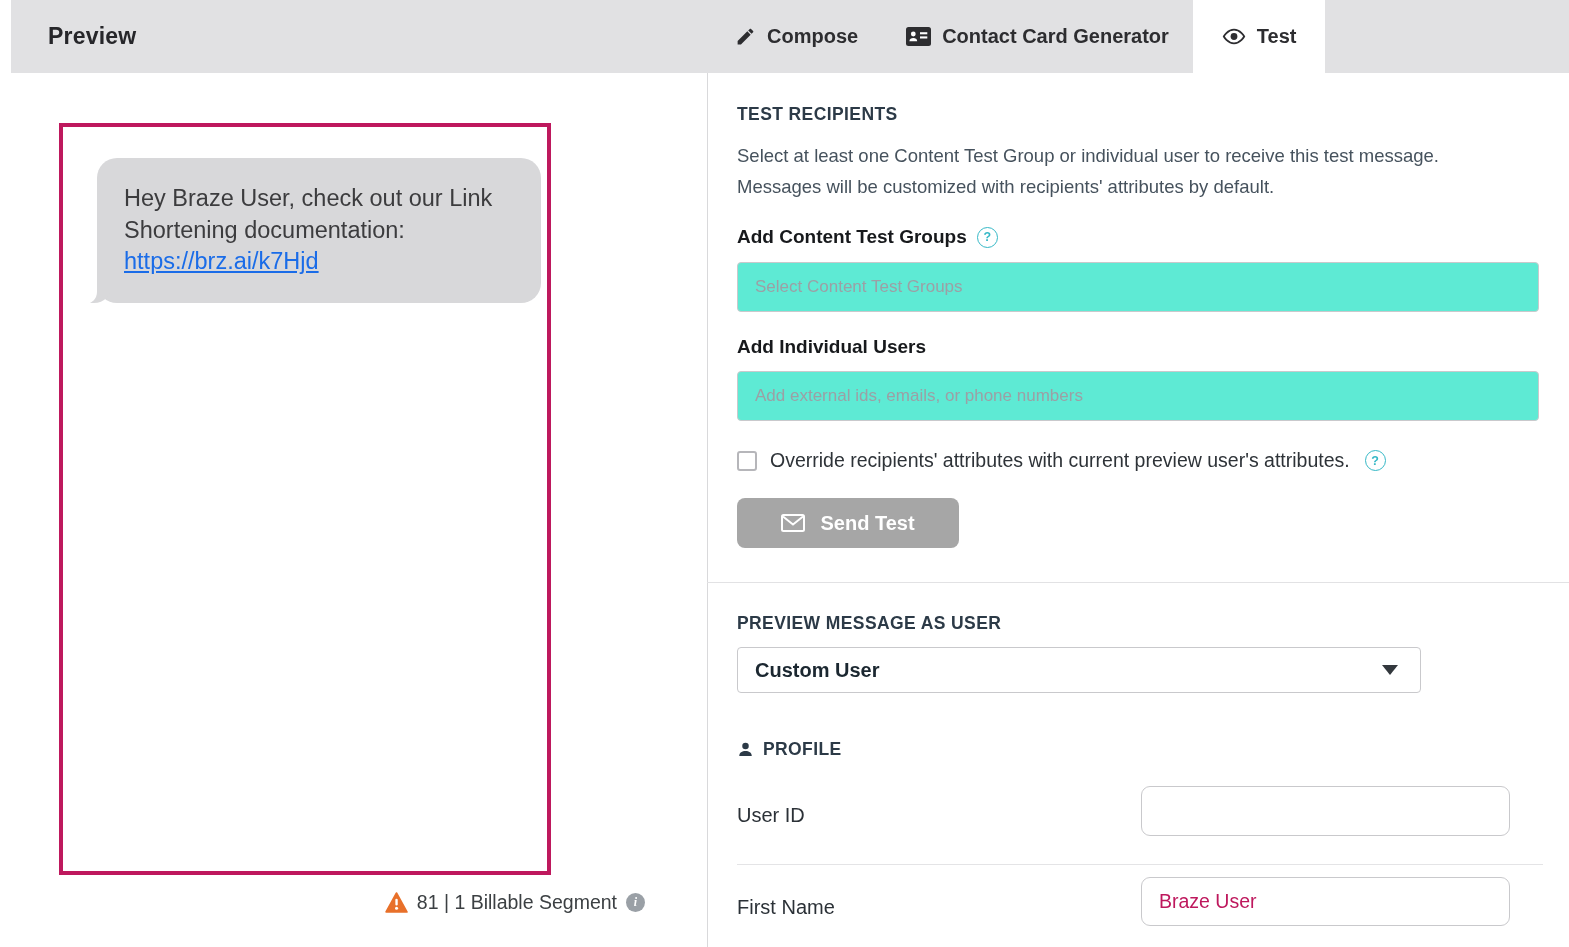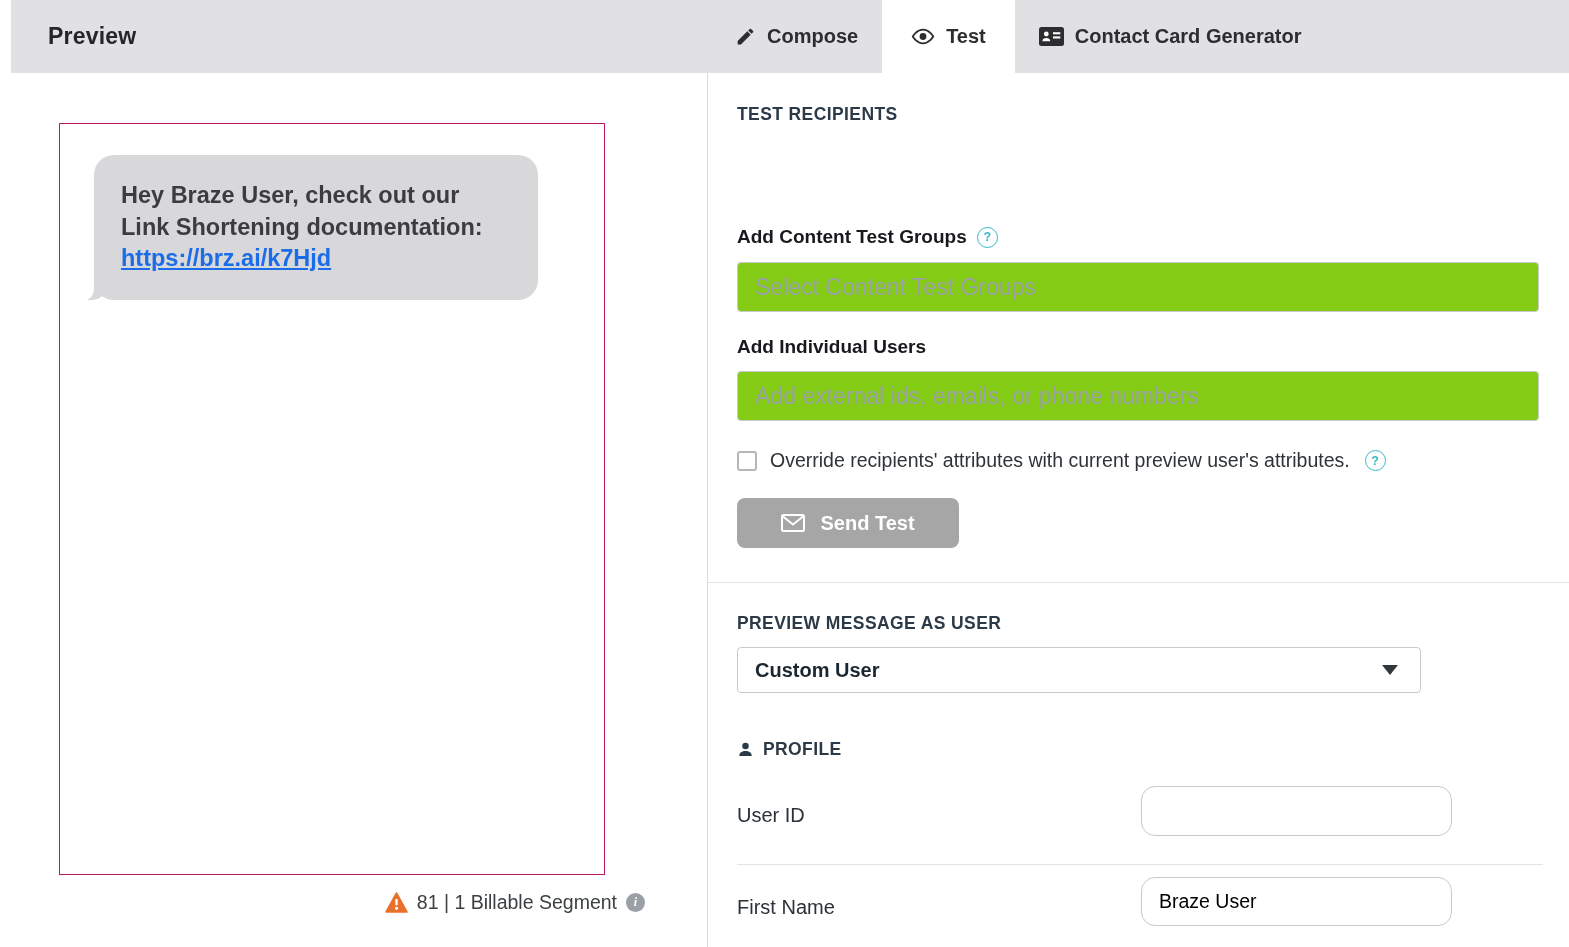--- a/index.html
+++ b/index.html
@@ -14,22 +14,22 @@
   .tabs { position:absolute; left:700px; top:0; height:73px; display:flex; }
   .tab { height:73px; display:flex; align-items:center; gap:11px; padding:0 24px;
          font-size:20px; font-weight:600; color:#2d2d30; cursor:pointer;text-align:right; }
   .tab.active { background:#fff; padding:0 29px; }
   .tab .ticon { display:flex; align-items:center; }
 
   
   .vdivider { position:absolute; left:707px; top:73px; width:1px; height:874px; background:#d9d9db; }
 
   
-  .preview-box { position:absolute; left:59px; top:123px; width:546px; height:752px;
-                 background:#fff; border:1px solid #be185d;font-weight:bold; }
+  .preview-box { position:absolute; left:59px; top:123px; width:492px; height:752px;
+                 background:#fff; border:4px solid #be185d; }
   .bubble { position:absolute; left:34px; top:31px; max-width:444px; background:#d8d8da;
             border-radius:20px; padding:25px 27px; font-size:23.5px; line-height:31.5px;
             color:#3c3c3e; }
   .bubble::before { content:""; position:absolute; left:-7px; bottom:0; width:22px; height:22px;
                     background:#d8d8da; border-bottom-right-radius:18px; }
   .bubble::after { content:""; position:absolute; left:-12px; bottom:-1px; width:12px; height:24px;
                    background:#fff; border-bottom-right-radius:12px; }
   .bubble a { color:#1a6ce8; text-decoration:underline; }
 
   .segment-row { position:absolute; left:59px; top:891px; width:586px; display:flex;
@@ -43,21 +43,21 @@
   
   .right { position:absolute; left:737px; top:0; width:804px; height:947px; }
   .sec-heading { position:absolute; font-size:17.5px; font-weight:700; color:#2c3a47; letter-spacing:.4px; }
   .desc { position:absolute; top:140px; width:740px; font-size:18.5px; line-height:31px; color:#46525d; }
   .fieldlabel { position:absolute; display:flex; align-items:center; gap:10px;
                 font-size:19px; font-weight:700; color:#17191c; }
   .help { width:21px; height:21px; border-radius:50%; border:1.5px solid #35b8c6; color:#35b8c6;
           font-size:12.5px; font-weight:700; display:inline-flex; align-items:center; justify-content:center;
           flex:none; }
   .tinput { position:absolute; width:802px; height:50px; border:1px solid #c9c9cc; border-radius:4px;
-            font-family:inherit; font-size:23px; color:#2e3338; padding:5px 17px; outline:none; background:#84cc16; }
+            font-family:inherit; font-size:17px; color:#2e3338; padding:5px 17px; outline:none; background:#5eead4; }
   .tinput::placeholder { color:#9ba0a5; opacity:1; }
 
   .check-row { position:absolute; top:449px; display:flex; align-items:center; gap:13px;
                font-size:19.5px; color:#2e3338; }
   .checkbox { width:20px; height:20px; border:2px solid #b6b6ba; border-radius:3px; background:#fff; flex:none; }
   .check-row .help { margin-left:2px; }
 
   .send-btn { position:absolute; top:498px; left:0; width:222px; height:50px; border:none; border-radius:8px;
               background:#a6a6a6; color:#fff; font-family:inherit; font-size:20px; font-weight:700;
               display:flex; align-items:center; justify-content:center; gap:15px; cursor:pointer; }
@@ -67,62 +67,62 @@
   .select { position:absolute; top:647px; width:684px; height:46px; border:1px solid #c9c9cc;
             border-radius:4px; background:#fff; display:flex; align-items:center;
             padding:0 22px 0 17px; cursor:pointer; }
   .select .sel-text { font-size:20px; font-weight:600; color:#1b2730; }
   .caret { margin-left:auto; width:0; height:0; border-left:8px solid transparent;
            border-right:8px solid transparent; border-top:10px solid #33383d; }
 
   .profile-heading { position:absolute; top:739px; display:flex; align-items:center; gap:9px;
                      font-size:17.5px; font-weight:700; color:#2c3a47; letter-spacing:.4px; }
   .prow-label { position:absolute; font-size:20px; color:#2b3137; }
-  .pinput { position:absolute; left:404px; width:311px; height:50px; border:1px solid #c9c9cc;
-            border-radius:14px; font-family:inherit; font-size:19.5px; color:#000000; padding:0 17px;
+  .pinput { position:absolute; left:404px; width:369px; height:50px; border:1px solid #c9c9cc;
+            border-radius:9px; font-family:inherit; font-size:19.5px; color:#be185d; padding:0 17px;
             outline:none; background:#fff; }
   .row-divider { position:absolute; left:0; top:864px; width:806px; height:1px; background:#e4e4e6; }
 </style>
 </head>
 <body>
 
 <div class="app">
 
   <header class="topbar">
     <div class="page-title">Preview</div>
     <nav class="tabs">
       <div class="tab">
         <span class="ticon">
           <svg width="21" height="21" viewBox="0 0 24 24">
               <path d="M3 17.2V21h3.8L17.9 9.9l-3.8-3.8L3 17.2zM20.7 7.1c.4-.4.4-1 0-1.4l-2.4-2.4c-.4-.4-1-.4-1.4 0l-1.8 1.8 3.8 3.8 1.8-1.8z" fill="#2d2d30"></path>
             </svg>
         </span>
         <span>Compose</span>
-      </div>
-      <div class="tab active">
-        <span class="ticon">
-          <svg width="24" height="17" viewBox="0 0 24 16">
-              <path d="M12 1.2 C5.4 1.2 1.8 8 1.8 8 S5.4 14.8 12 14.8 22.2 8 22.2 8 18.6 1.2 12 1.2 Z" fill="none" stroke="#2d2d30" stroke-width="1.8"></path>
-              <circle cx="12" cy="8" r="3.4" fill="#2d2d30"></circle>
-            </svg>
-        </span>
-        <span>Test</span>
       </div>
       <div class="tab">
         <span class="ticon">
           <svg width="25" height="19" viewBox="0 0 25 19">
               <rect width="25" height="19" rx="2.5" fill="#2d2d30"></rect>
               <circle cx="7.3" cy="7" r="2.4" fill="#fff"></circle>
               <path d="M3.4 14.3c0-2.2 1.8-3.3 3.9-3.3s3.9 1.1 3.9 3.3z" fill="#fff"></path>
               <rect x="14" y="5.2" width="7.3" height="2.1" fill="#fff"></rect>
               <rect x="14" y="9.4" width="7.3" height="2.1" fill="#fff"></rect>
             </svg>
         </span>
         <span>Contact Card Generator</span>
       </div>
+      <div class="tab active">
+        <span class="ticon">
+          <svg width="24" height="17" viewBox="0 0 24 16">
+              <path d="M12 1.2 C5.4 1.2 1.8 8 1.8 8 S5.4 14.8 12 14.8 22.2 8 22.2 8 18.6 1.2 12 1.2 Z" fill="none" stroke="#2d2d30" stroke-width="1.8"></path>
+              <circle cx="12" cy="8" r="3.4" fill="#2d2d30"></circle>
+            </svg>
+        </span>
+        <span>Test</span>
+      </div>
     </nav>
   </header>
 
   <div class="vdivider"></div>
 
   <section class="preview-box">
     <div class="bubble">
       <span>Hey Braze User, check out our Link Shortening documentation:</span>
       <a href="#">https://brz.ai/k7Hjd</a>
     </div>
@@ -136,20 +136,21 @@
           <circle cx="12.05" cy="17" r="1.6" fill="#fff"></circle>
         </svg>
     </span>
     <span>81 | 1 Billable Segment</span>
     <span class="info-icon">i</span>
   </div>
 
   <section class="right">
 
     <h2 class="sec-heading" style="top:104px;">TEST RECIPIENTS</h2>
+    <p class="desc">Select at least one Content Test Group or individual user to receive this test message. Messages will be customized with recipients' attributes by default.</p>
 
     <div class="fieldlabel" style="top:226px;">
       <span>Add Content Test Groups</span>
       <span class="help">?</span>
     </div>
     <input class="tinput" style="top: 262px;" type="text" placeholder="Select Content Test Groups">
 
     <div class="fieldlabel" style="top:336px;">
       <span>Add Individual Users</span>
     </div>

